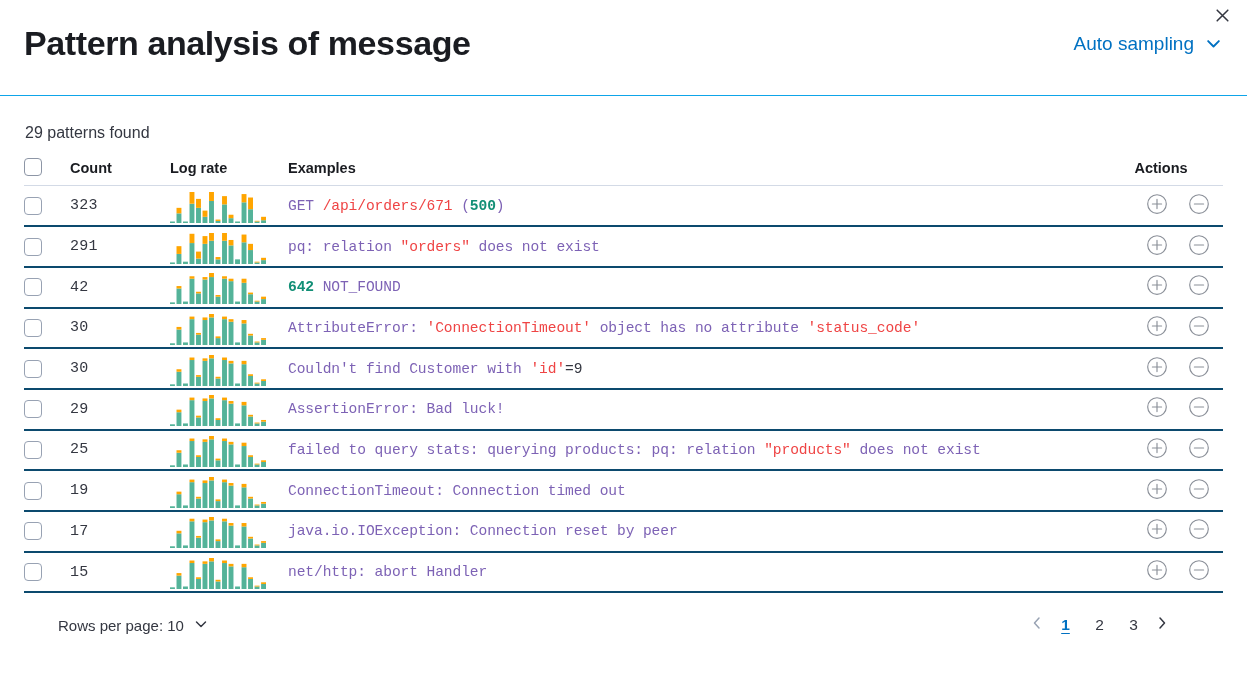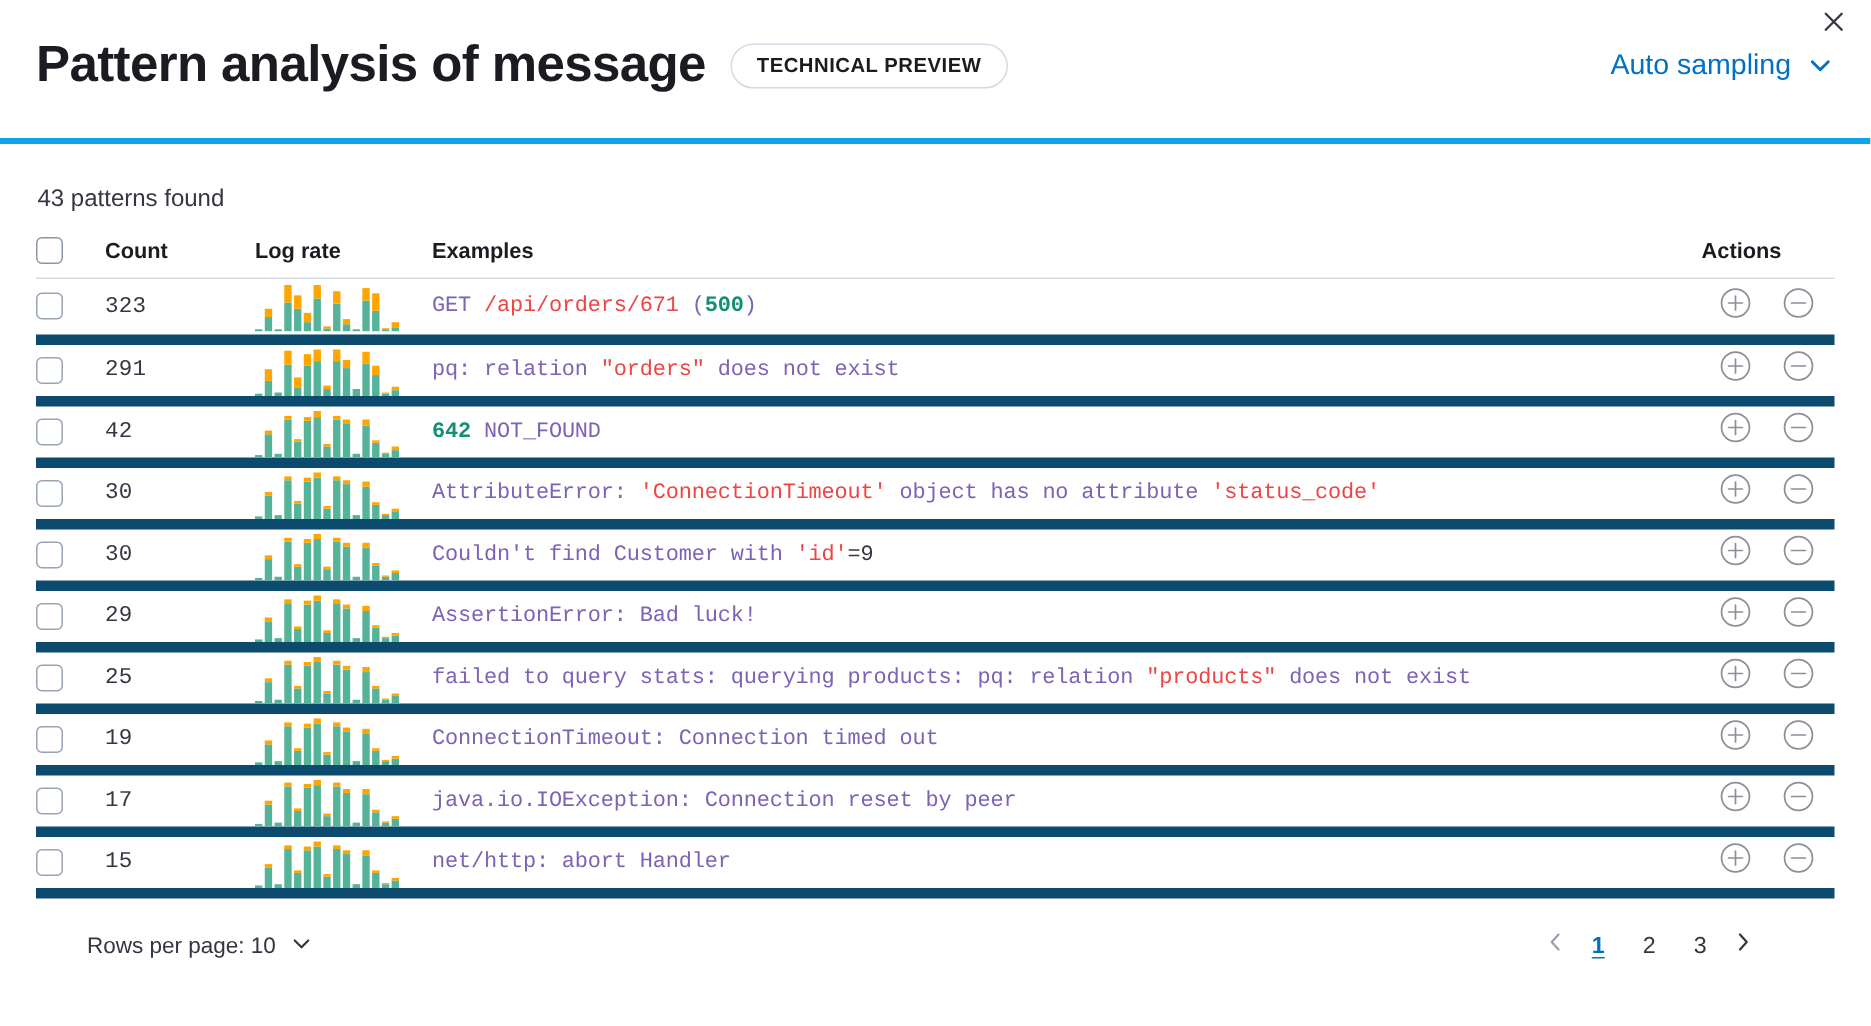--- a/index.html
+++ b/index.html
@@ -8,21 +8,21 @@
     background: #ffffff;
     font-family: "Liberation Sans", sans-serif;
     color: #343741;
     overflow: hidden;
   }
 
   
   .header {
     position: relative;
     height: 96px;
-    border-bottom: 4px solid #0ea5e9;
+    border-bottom: 1px solid #0ea5e9;
     padding: 0 24px;
     display: flex;
     align-items: flex-start;
   }
   .header-inner {
     display: flex;
     align-items: center;
     width: 100%;
     margin-top: 24px;
   }
@@ -89,21 +89,21 @@
   thead tr { border-bottom: 1px solid #d3dae6; }
 
   .col-check  { width: 46px; }
   .col-count  { width: 100px; }
   .col-rate   { width: 118px; }
   .col-ex     { width: auto; }
   .col-act    { width: 115px; }
 
   th.th-actions { text-align: center; padding-right: 9px; }
 
-  tbody tr { border-bottom: 7px solid #0c4a6e; height: 40.7px; }
+  tbody tr { border-bottom: 2px solid #0c4a6e; height: 40.7px; }
   td { padding: 0; vertical-align: middle; }
 
   .cb {
     width: 18px; height: 18px;
     border: 1px solid #98a2b3;
     border-radius: 4px;
     background: #fff;
     display: block;
     cursor: pointer;
   }
@@ -167,21 +167,20 @@
   }
   .pg-arrow { color: #98a2b3; display: flex; align-items: center; }
   .pg-arrow.on { color: #343741; }
 </style>
 </head>
 <body>
 
 <div class="header">
   <div class="header-inner">
     <div class="page-title">Pattern analysis of message</div>
-    <div class="tech-badge">TECHNICAL PREVIEW</div>
 
     <div class="header-right">
       <span>Auto sampling</span>
       <span class="chev">
         <svg width="19" height="19" viewBox="0 0 16 16" fill="none" stroke="#0071c2" stroke-width="1.6" stroke-linecap="round" stroke-linejoin="round">
             <path d="M3.5 6 L8 10.5 L12.5 6"></path>
           </svg>
       </span>
     </div>
   </div>
@@ -190,21 +189,21 @@
     <span>
       <svg width="17" height="17" viewBox="0 0 16 16" fill="none" stroke="#343741" stroke-width="1.45" stroke-linecap="round">
           <path d="M3 3 L13 13 M13 3 L3 13"></path>
         </svg>
     </span>
   </div>
 </div>
 
 <div class="content">
 
-  <div class="patterns-found">43 patterns found</div>
+  <div class="patterns-found">29 patterns found</div>
 
   <table>
     <colgroup>
       <col class="col-check">
         <col class="col-count">
         <col class="col-rate">
         <col class="col-ex">
         <col class="col-act">
     </colgroup>
     <thead>

